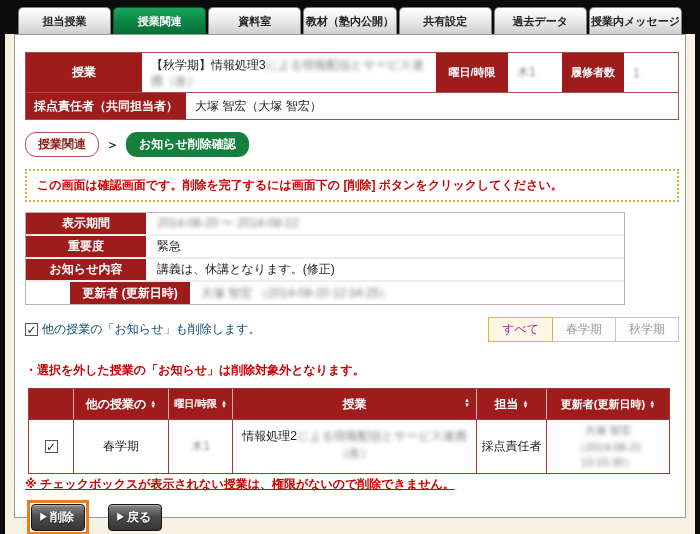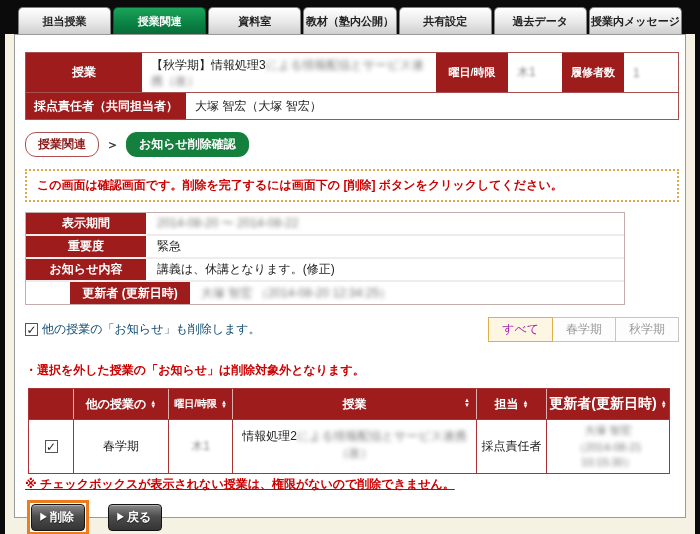--- a/index.html
+++ b/index.html
@@ -245,21 +245,21 @@
               </span>
           </div>
           <div class="th c4">
             <span>担当</span>
             <span class="sort">
                 <span>▲</span>
                 <span>▼</span>
               </span>
           </div>
           <div class="th c5">
-            <span style="font-size:14px;">更新者(更新日時)</span>
+            <span style="font-size:11px;">更新者(更新日時)</span>
             <span class="sort">
                 <span>▲</span>
                 <span>▼</span>
               </span>
           </div>
         </div>
         <div class="ct-row">
           <div class="td c0">
             <span class="cb">
                 <span>✓</span>

